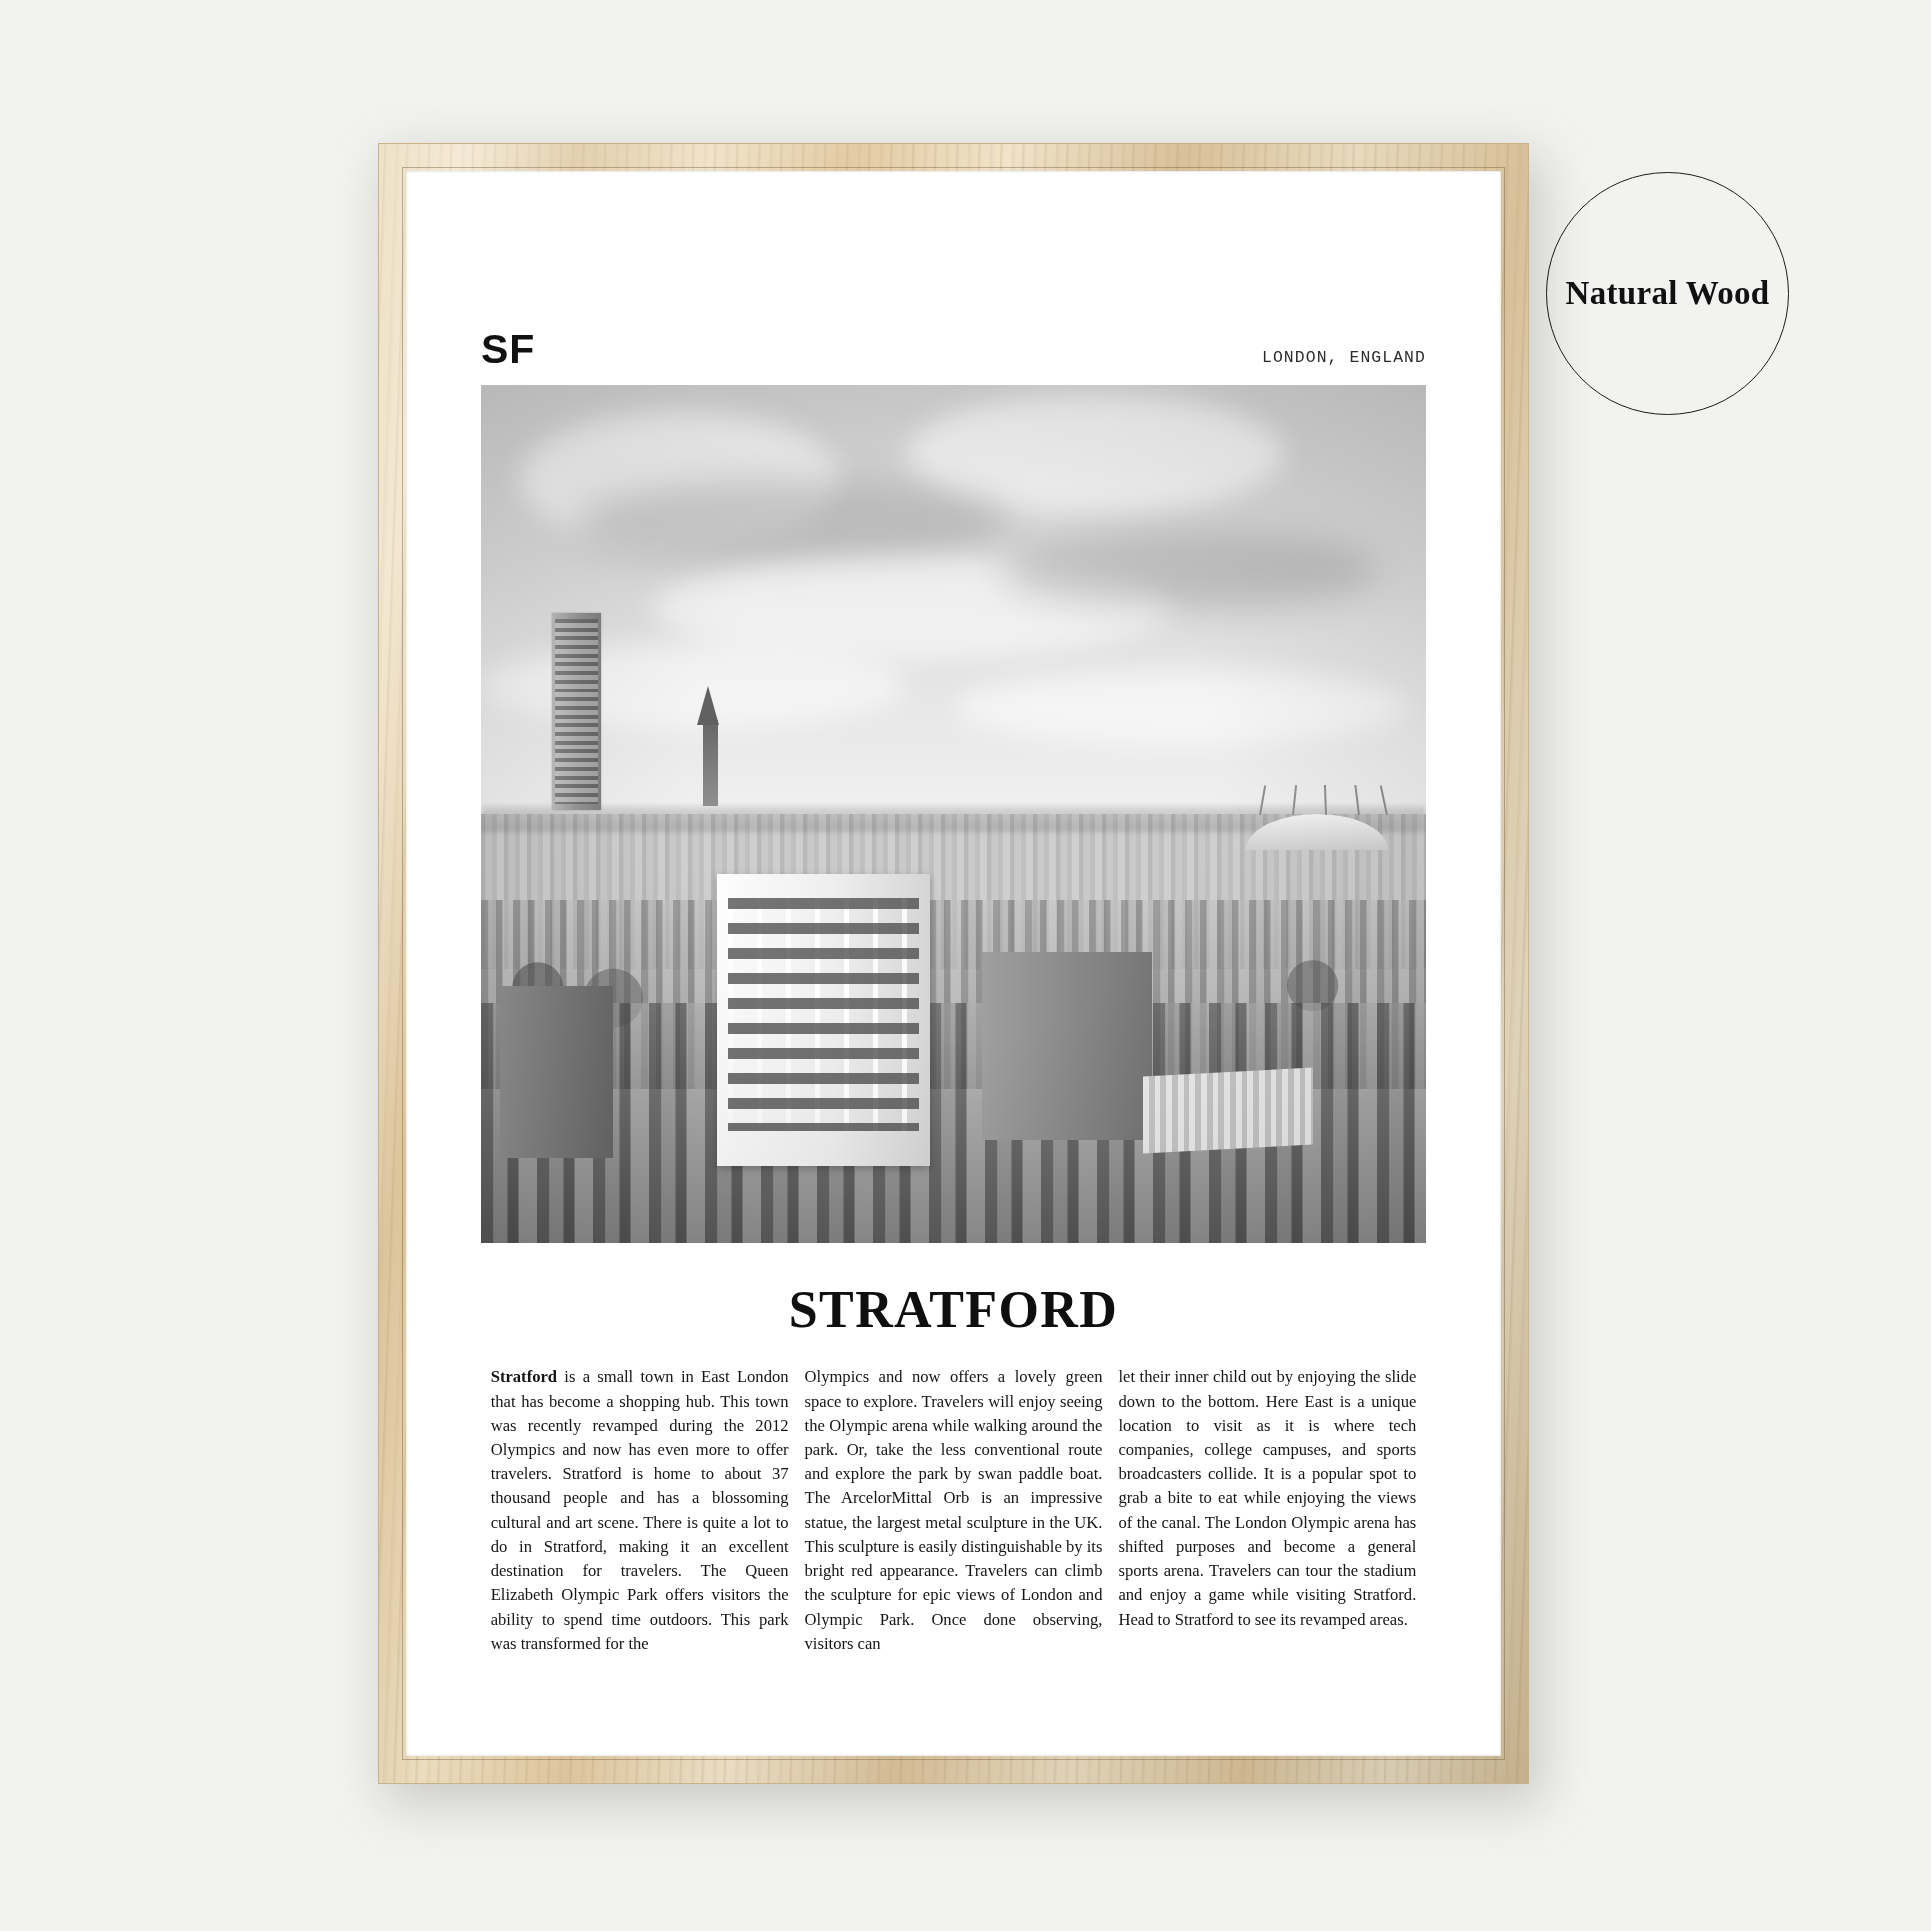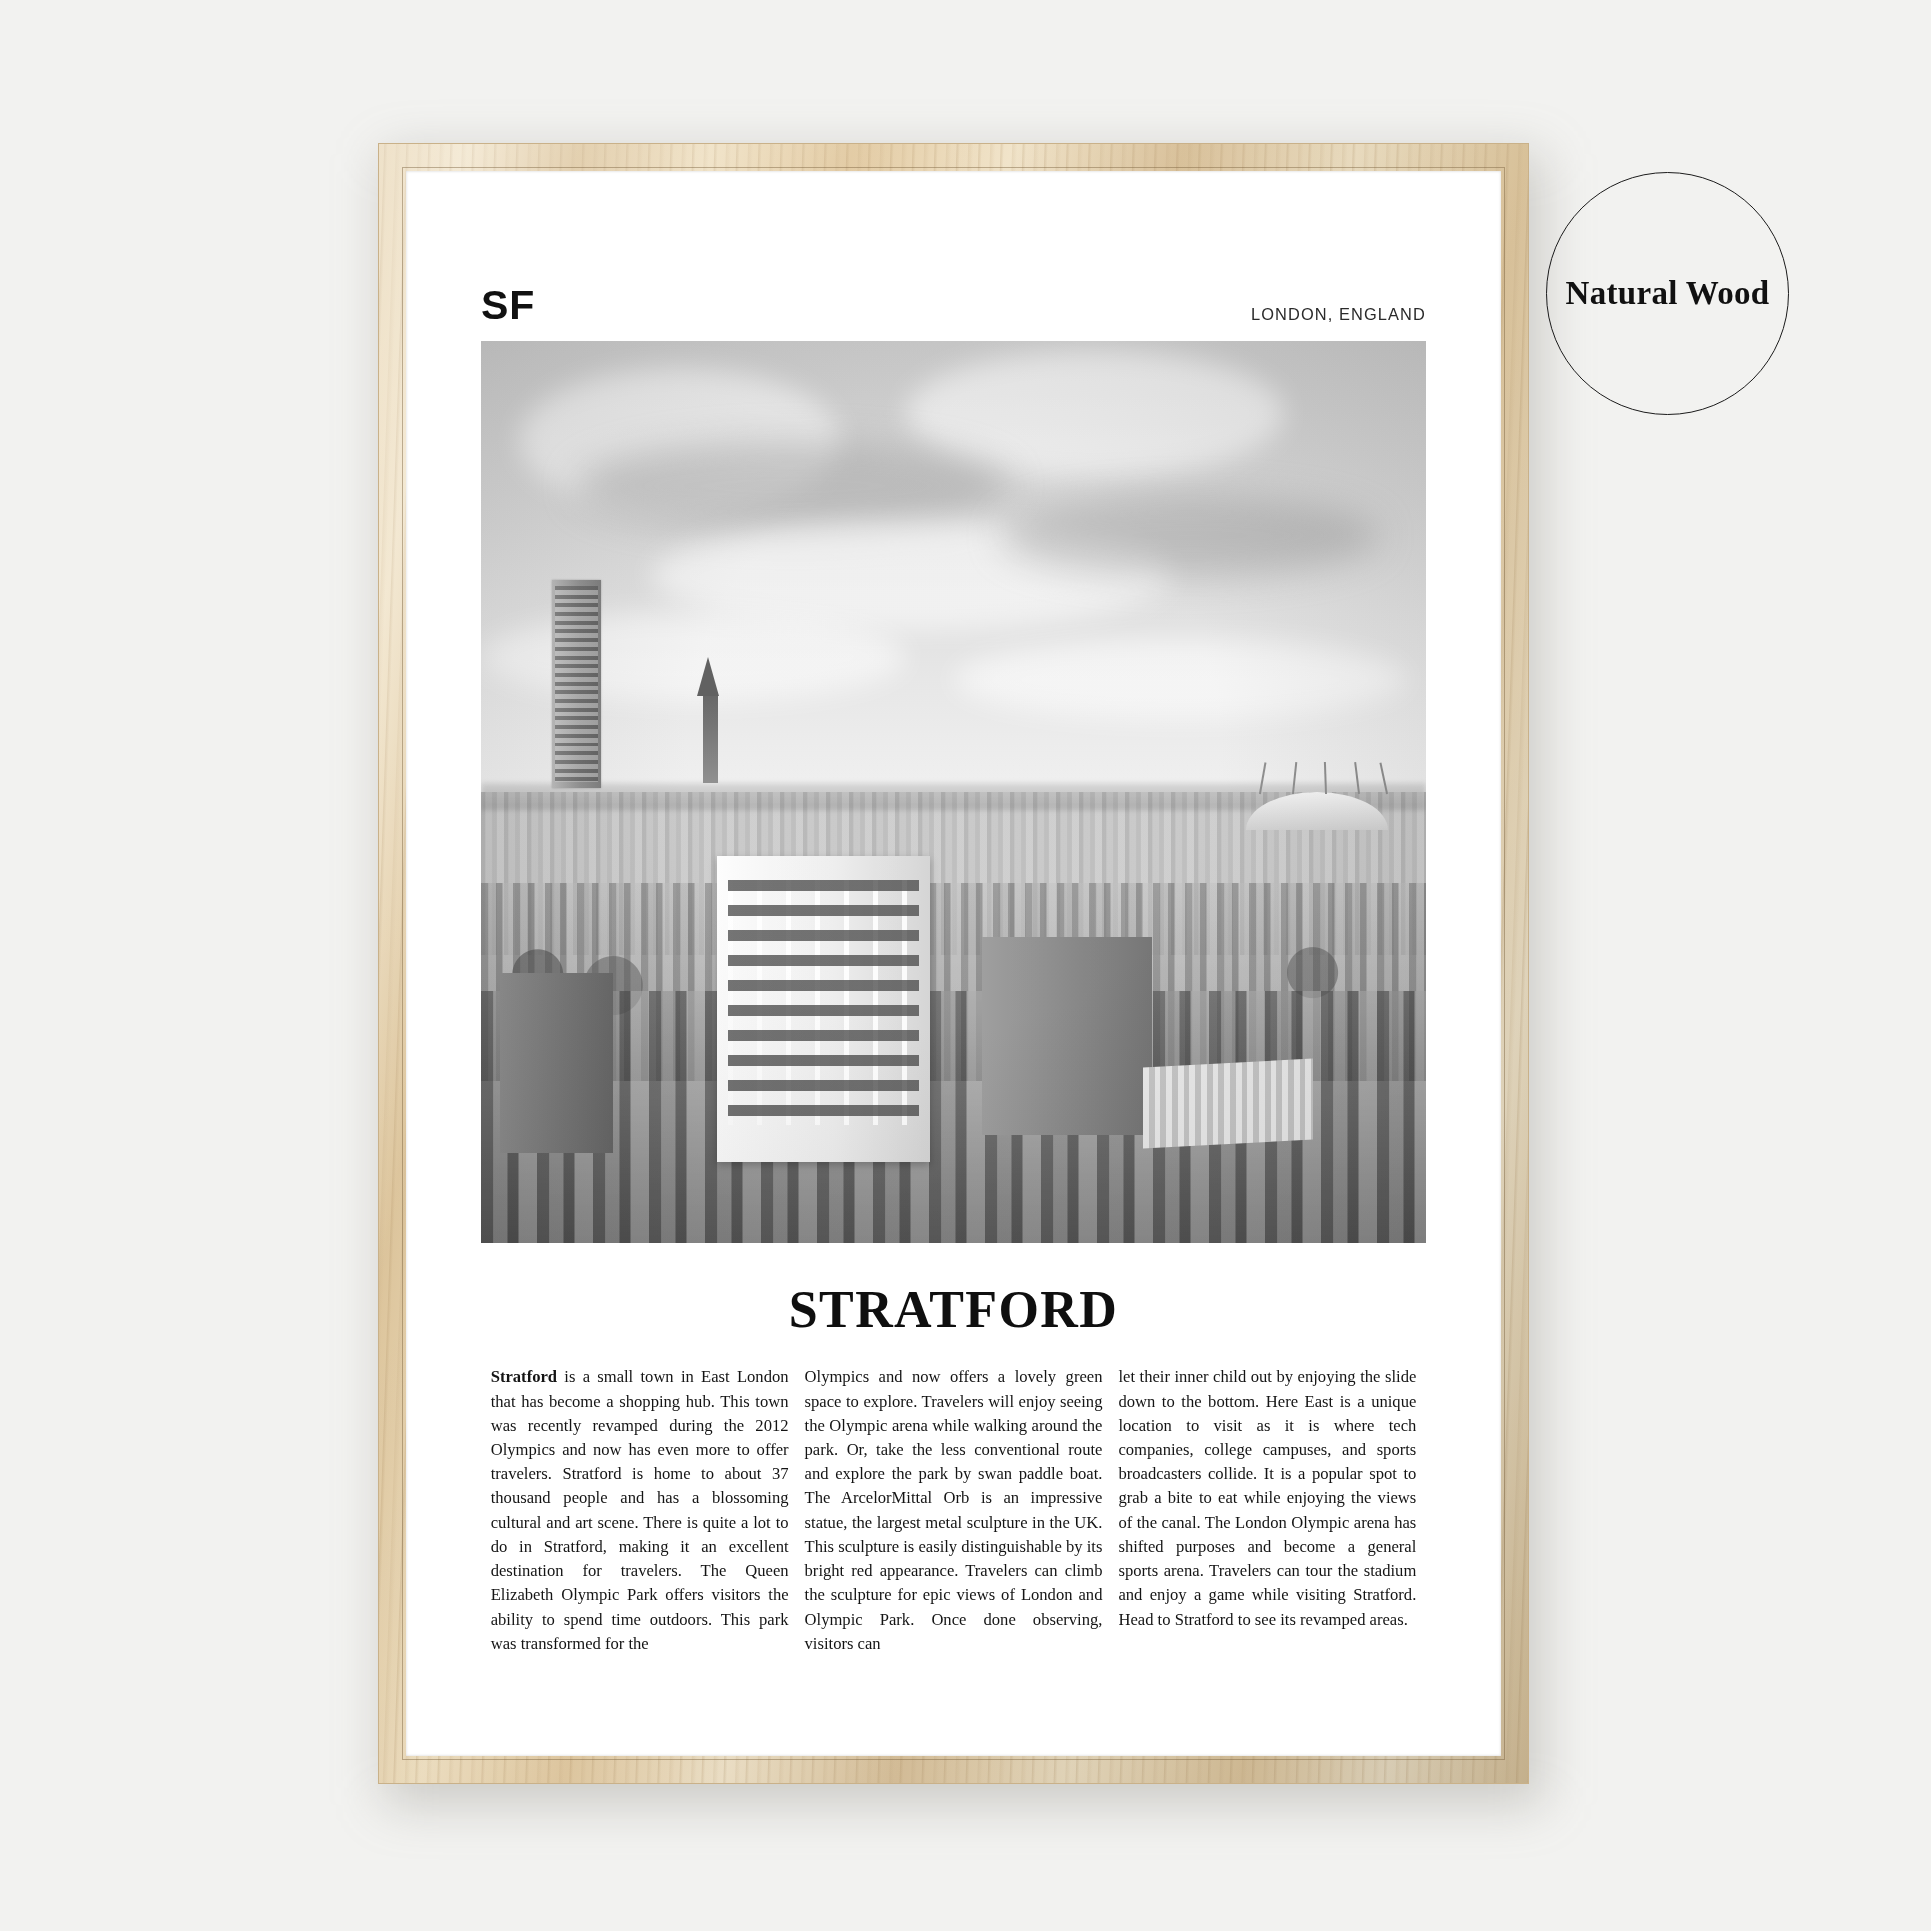--- a/index.html
+++ b/index.html
@@ -106,31 +106,32 @@
     display: flex;
     flex-direction: column;
   }
 
   
   .poster-head {
     display: flex;
     align-items: flex-end;
     justify-content: space-between;
     margin-bottom: 15.4px;
+    margin-top: 44px;
   }
   .poster-logo {
     font-family: "Liberation Sans", sans-serif;
     font-weight: bold;
     font-size: 41px;
     letter-spacing: 1px;
     color: #111;
     line-height: 1;
   }
   .poster-loc {
-    font-family: Liberation Sans, sans-serif;
+    font-family: Liberation Mono, monospace;
     font-size: 16.4px;
     letter-spacing: 1.1px;
     color: #2a2a2a;
     line-height: 1;
     padding-bottom: 3.9px;
   }
 
   
   .photo {
     position: relative;

